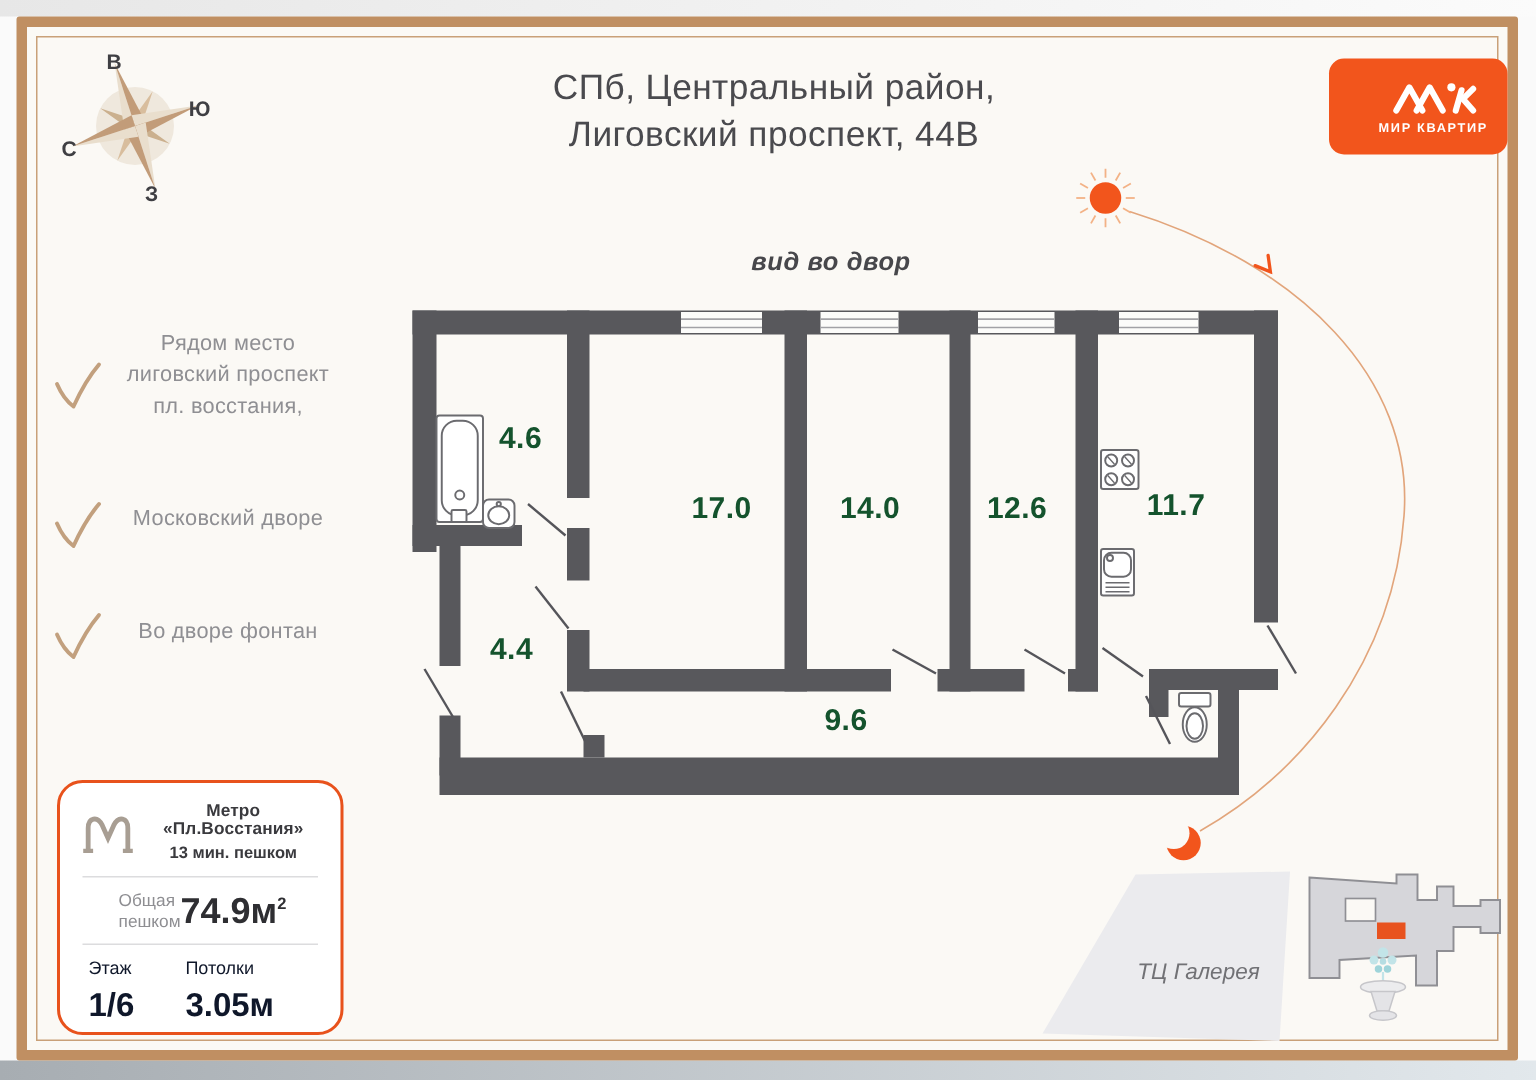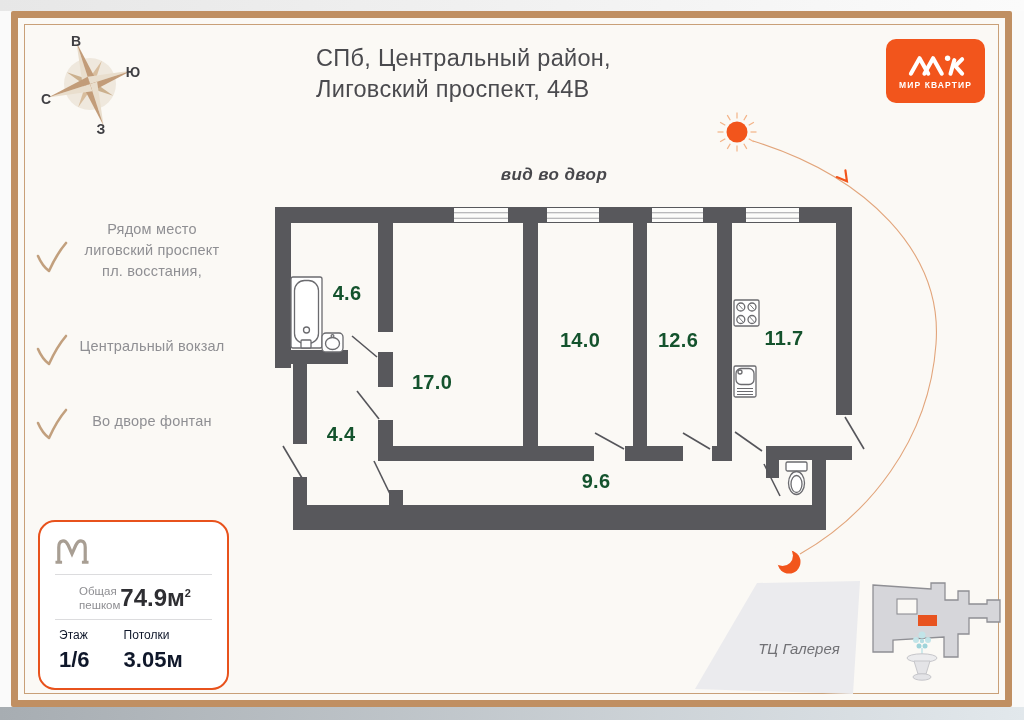--- a/index.html
+++ b/index.html
@@ -14,34 +14,34 @@
   .strip-bottom{position:absolute;bottom:0;left:0;width:1024px;height:13px;
     background:linear-gradient(to right,#a7adb2,#e2e8ec);}
   .frame-band{position:absolute;top:11px;left:11px;right:12px;bottom:13px;
     border:7px solid #c08f62;background:#fbf9f5;border-radius:2px;}
   .frame-line{position:absolute;top:24px;left:24px;right:25px;bottom:26px;
     border:1.5px solid #c9a078;pointer-events:none;}
   .scene{position:absolute;top:0;left:0;}
   .abs{position:absolute;}
   .ctr{transform:translate(-50%,-50%);white-space:nowrap;}
 
-  .title-block{left:316px;top:43px;width:400px;
+  .title-block{left:316px;top:43px;width:400px;text-align:center;
     font-size:23.5px;line-height:31px;font-weight:500;color:#4a4a4e;letter-spacing:.3px;}
   .view-label{left:554px;top:175px;font-style:italic;font-weight:600;
     font-size:17px;color:#47474b;letter-spacing:.4px;}
   .room-label{font-size:20px;font-weight:600;color:#14532d;letter-spacing:.3px;}
   .compass-letter{font-size:14px;font-weight:700;color:#3f3f43;}
 
   .feature{left:52px;width:200px;text-align:center;font-size:14.5px;
     line-height:21px;color:#8f8f93;letter-spacing:.2px;}
   .feature span{display:block;}
 
   .brand-logo{left:886px;top:39px;width:99px;height:64px;background:#f2551c;
     border-radius:10px;display:flex;flex-direction:column;align-items:center;
-    justify-content:center;gap:3px;}
+    justify-content:center;gap:3px;padding-left:20px;}
   .brand-text{color:#fff;font-size:8.5px;font-weight:700;letter-spacing:1.1px;}
 
   .info-card{left:38px;top:520px;width:191px;height:170px;background:#ffffff;
     border:2.5px solid #e8521c;border-radius:17px;box-sizing:border-box;}
   .metro-row{display:flex;align-items:center;gap:7px;padding:13px 12px 9px 15px;}
   .metro-text{flex:1;text-align:center;}
   .metro-line1{font-size:11.5px;font-weight:700;color:#3a3a3e;letter-spacing:.1px;}
   .metro-line2{font-size:11px;font-weight:600;color:#3a3a3e;margin-top:4px;}
   .card-hr{border:0;border-top:1px solid #dcdcde;margin:0 15px;}
   .area-row{display:flex;justify-content:center;align-items:center;
@@ -239,53 +239,57 @@
 <span class="abs ctr compass-letter" style="left:133px;top:72px;">Ю</span>
 <span class="abs ctr compass-letter" style="left:46px;top:99px;">С</span>
 <span class="abs ctr compass-letter" style="left:101px;top:129px;">З</span>
 
 <div class="abs feature" style="top:219px;">
   <span>Рядом место</span>
   <span>лиговский проспект</span>
   <span>пл. восстания,</span>
 </div>
 <div class="abs feature" style="top:336px;">
-  <span>Центральный вокзал</span>
+  <span>Московский дворе</span>
 </div>
 <div class="abs feature" style="top:411px;">
   <span>Во дворе фонтан</span>
 </div>
 
 <span class="abs ctr room-label" style="left:347px;top:293px;">4.6</span>
-<span class="abs ctr room-label" style="left:432px;top:340px;margin-top:42px;">17.0</span>
+<span class="abs ctr room-label" style="left:481px;top:340px;">17.0</span>
 <span class="abs ctr room-label" style="left:580px;top:340px;">14.0</span>
 <span class="abs ctr room-label" style="left:678px;top:340px;">12.6</span>
 <span class="abs ctr room-label" style="left:784px;top:338px;">11.7</span>
 <span class="abs ctr room-label" style="left:341px;top:434px;">4.4</span>
-<span class="abs ctr room-label" style="left:596px;top:481px;">9.6</span>
+<span class="abs ctr room-label" style="left:564px;top:481px;">9.6</span>
 
 <div class="abs brand-logo">
   <svg width="58" height="24" viewBox="0 0 60 24">
     <g stroke="#ffffff" stroke-width="4.2" fill="none" stroke-linecap="round" stroke-linejoin="round">
       <path d="M4,21 L13,5 L22,21"></path>
       <path d="M18,21 L27,5 L36,21"></path>
       <path d="M45,21 L49,7"></path>
       <path d="M57,6 L50,13 L57,21"></path>
     </g>
     <circle cx="42" cy="5" r="2.8" fill="#ffffff"></circle>
   </svg>
   <div class="brand-text">МИР КВАРТИР</div>
 </div>
 
 <div class="abs info-card">
   <div class="metro-row">
     <svg width="34" height="30" viewBox="0 0 36 30">
       <path d="M4,28 V12 C4,4.5 10.5,3 14,10 L18,19 L22,10 C25.5,3 32,4.5 32,12 V28" fill="none" stroke="#a89e93" stroke-width="3.4"></path>
       <path d="M0.5,28 H7.5 M28.5,28 H35.5" stroke="#a89e93" stroke-width="3"></path>
     </svg>
+    <div class="metro-text">
+      <div class="metro-line1">Метро «Пл.Восстания»</div>
+      <div class="metro-line2">13 мин. пешком</div>
+    </div>
   </div>
   <hr class="card-hr">
   <div class="area-row">
     <div class="area-label">
       <div>Общая</div>
       <div>пешком</div>
     </div>
     <div class="big-val"><span>74.9м</span><sup>2</sup></div>
   </div>
   <hr class="card-hr">

